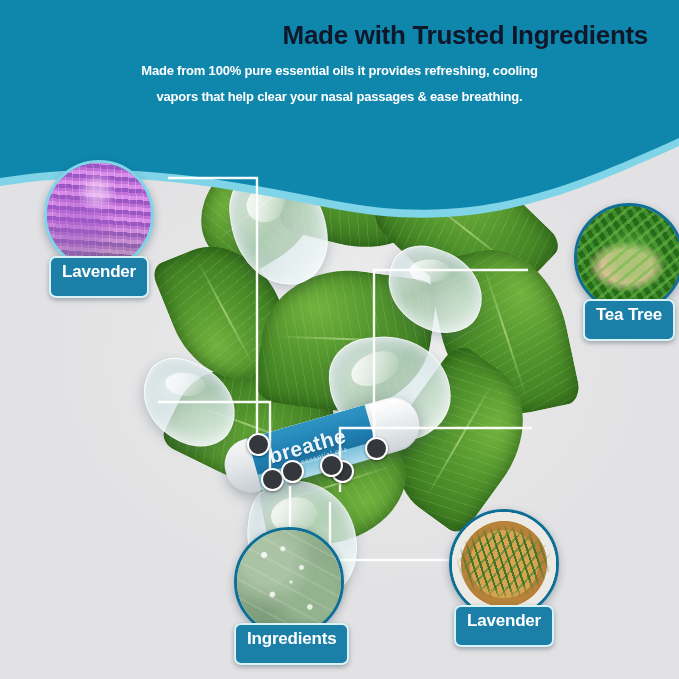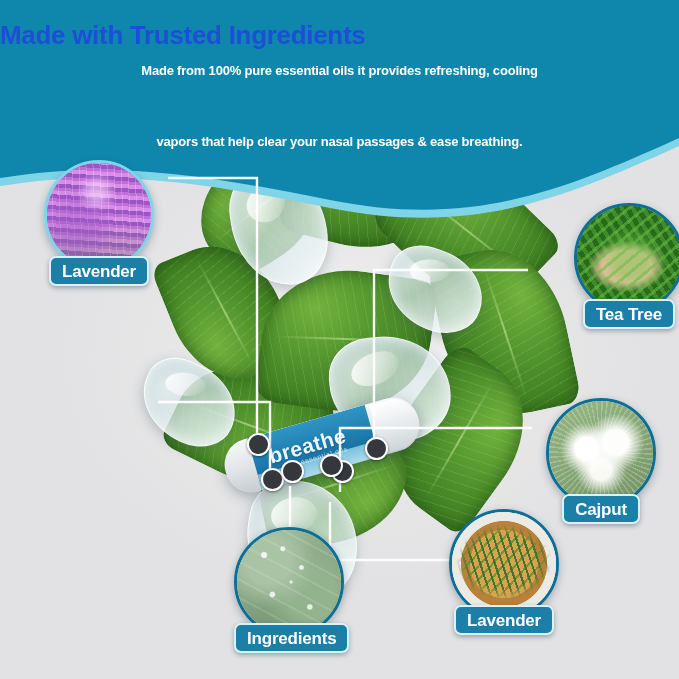--- a/index.html
+++ b/index.html
@@ -18,24 +18,24 @@
 
   
   .banner{
     position:absolute;left:0;top:0;width:679px;height:230px;
     z-index:2;
   }
   .banner svg{display:block;width:679px;height:230px;}
 
   .headline{
     position:absolute;left:0;top:20px;width:648px;
-    text-align:left;
+    text-align:right;
     font-size:26px;font-weight:bold;
     letter-spacing:-0.3px;
-    color:#1d4ed8;
+    color:#0f172a;
     z-index:5;
   }
   .subhead{
     position:absolute;left:10px;top:58px;width:659px;
     text-align:center;
     font-size:13px;font-weight:bold;
     line-height:26px;
     letter-spacing:-0.2px;
     color:#ffffff;
     z-index:5;
@@ -141,21 +141,21 @@
     width:104px;height:104px;border-radius:50%;
     border:3px solid #0d6f96;
     box-shadow:0 3px 9px rgba(20,50,70,.33);
     overflow:hidden;
   }
   .circle.lav{border-color:#7fd4e8;}
   .label{
     position:relative;
     margin:-14px auto 0;
     display:table;
-    padding:4px 11px 2px;
+    padding:4px 11px 14px;
     border-radius:7px;
     background:#1b7fa8;
     border:2px solid #d8f2f8;
     color:#ffffff;
     font-size:17px;font-weight:bold;
     letter-spacing:-.2px;
     white-space:nowrap;
     box-shadow:0 2px 5px rgba(10,40,60,.35);
   }
 
@@ -307,44 +307,38 @@
   <div class="banner">
     <svg viewBox="0 0 679 230" preserveAspectRatio="none">
       <path fill="#7fd4e8" d="M0,0 H679 V146 C560,200 470,236 330,208 C200,182 110,168 0,186 Z"></path>
       <path fill="#0f87ad" d="M0,0 H679 V138 C560,192 470,228 330,200 C200,174 110,160 0,178 Z"></path>
     </svg>
   </div>
 
   <div class="headline">Made with Trusted Ingredients</div>
   <div class="subhead">
     <span style="display: block;">Made from 100% pure essential oils it provides  refreshing, cooling</span>
-    <span style="display: block; margin-top: 45px;">vapors that help clear your nasal passages &amp; ease breathing.</span>
+    <span style="display: block;">vapors that help clear your nasal passages &amp; ease breathing.</span>
   </div>
 
   <div class="badge" style="left:44px;top:160px;">
     <div class="circle lav">
       <div class="ph-lavender"></div>
     </div>
     <div class="label">Lavender</div>
   </div>
 
   <div class="badge" style="left:574px;top:203px;text-align:right;">
     <div class="circle">
       <div class="ph-teatree"></div>
     </div>
     <div class="label">Tea Tree</div>
   </div>
 
 
-  <div class="badge" style="left:546px;top:398px;">
-    <div class="circle">
-      <div class="ph-cajput"></div>
-    </div>
-    <div class="label">Cajput</div>
-  </div>
 
   <div class="badge" style="left:234px;top:527px;">
     <div class="circle">
       <div class="ph-eucalyptus"></div>
     </div>
     <div class="label">Ingredients</div>
   </div>
 
   <div class="badge" style="left:449px;top:509px;">
     <div class="circle">

